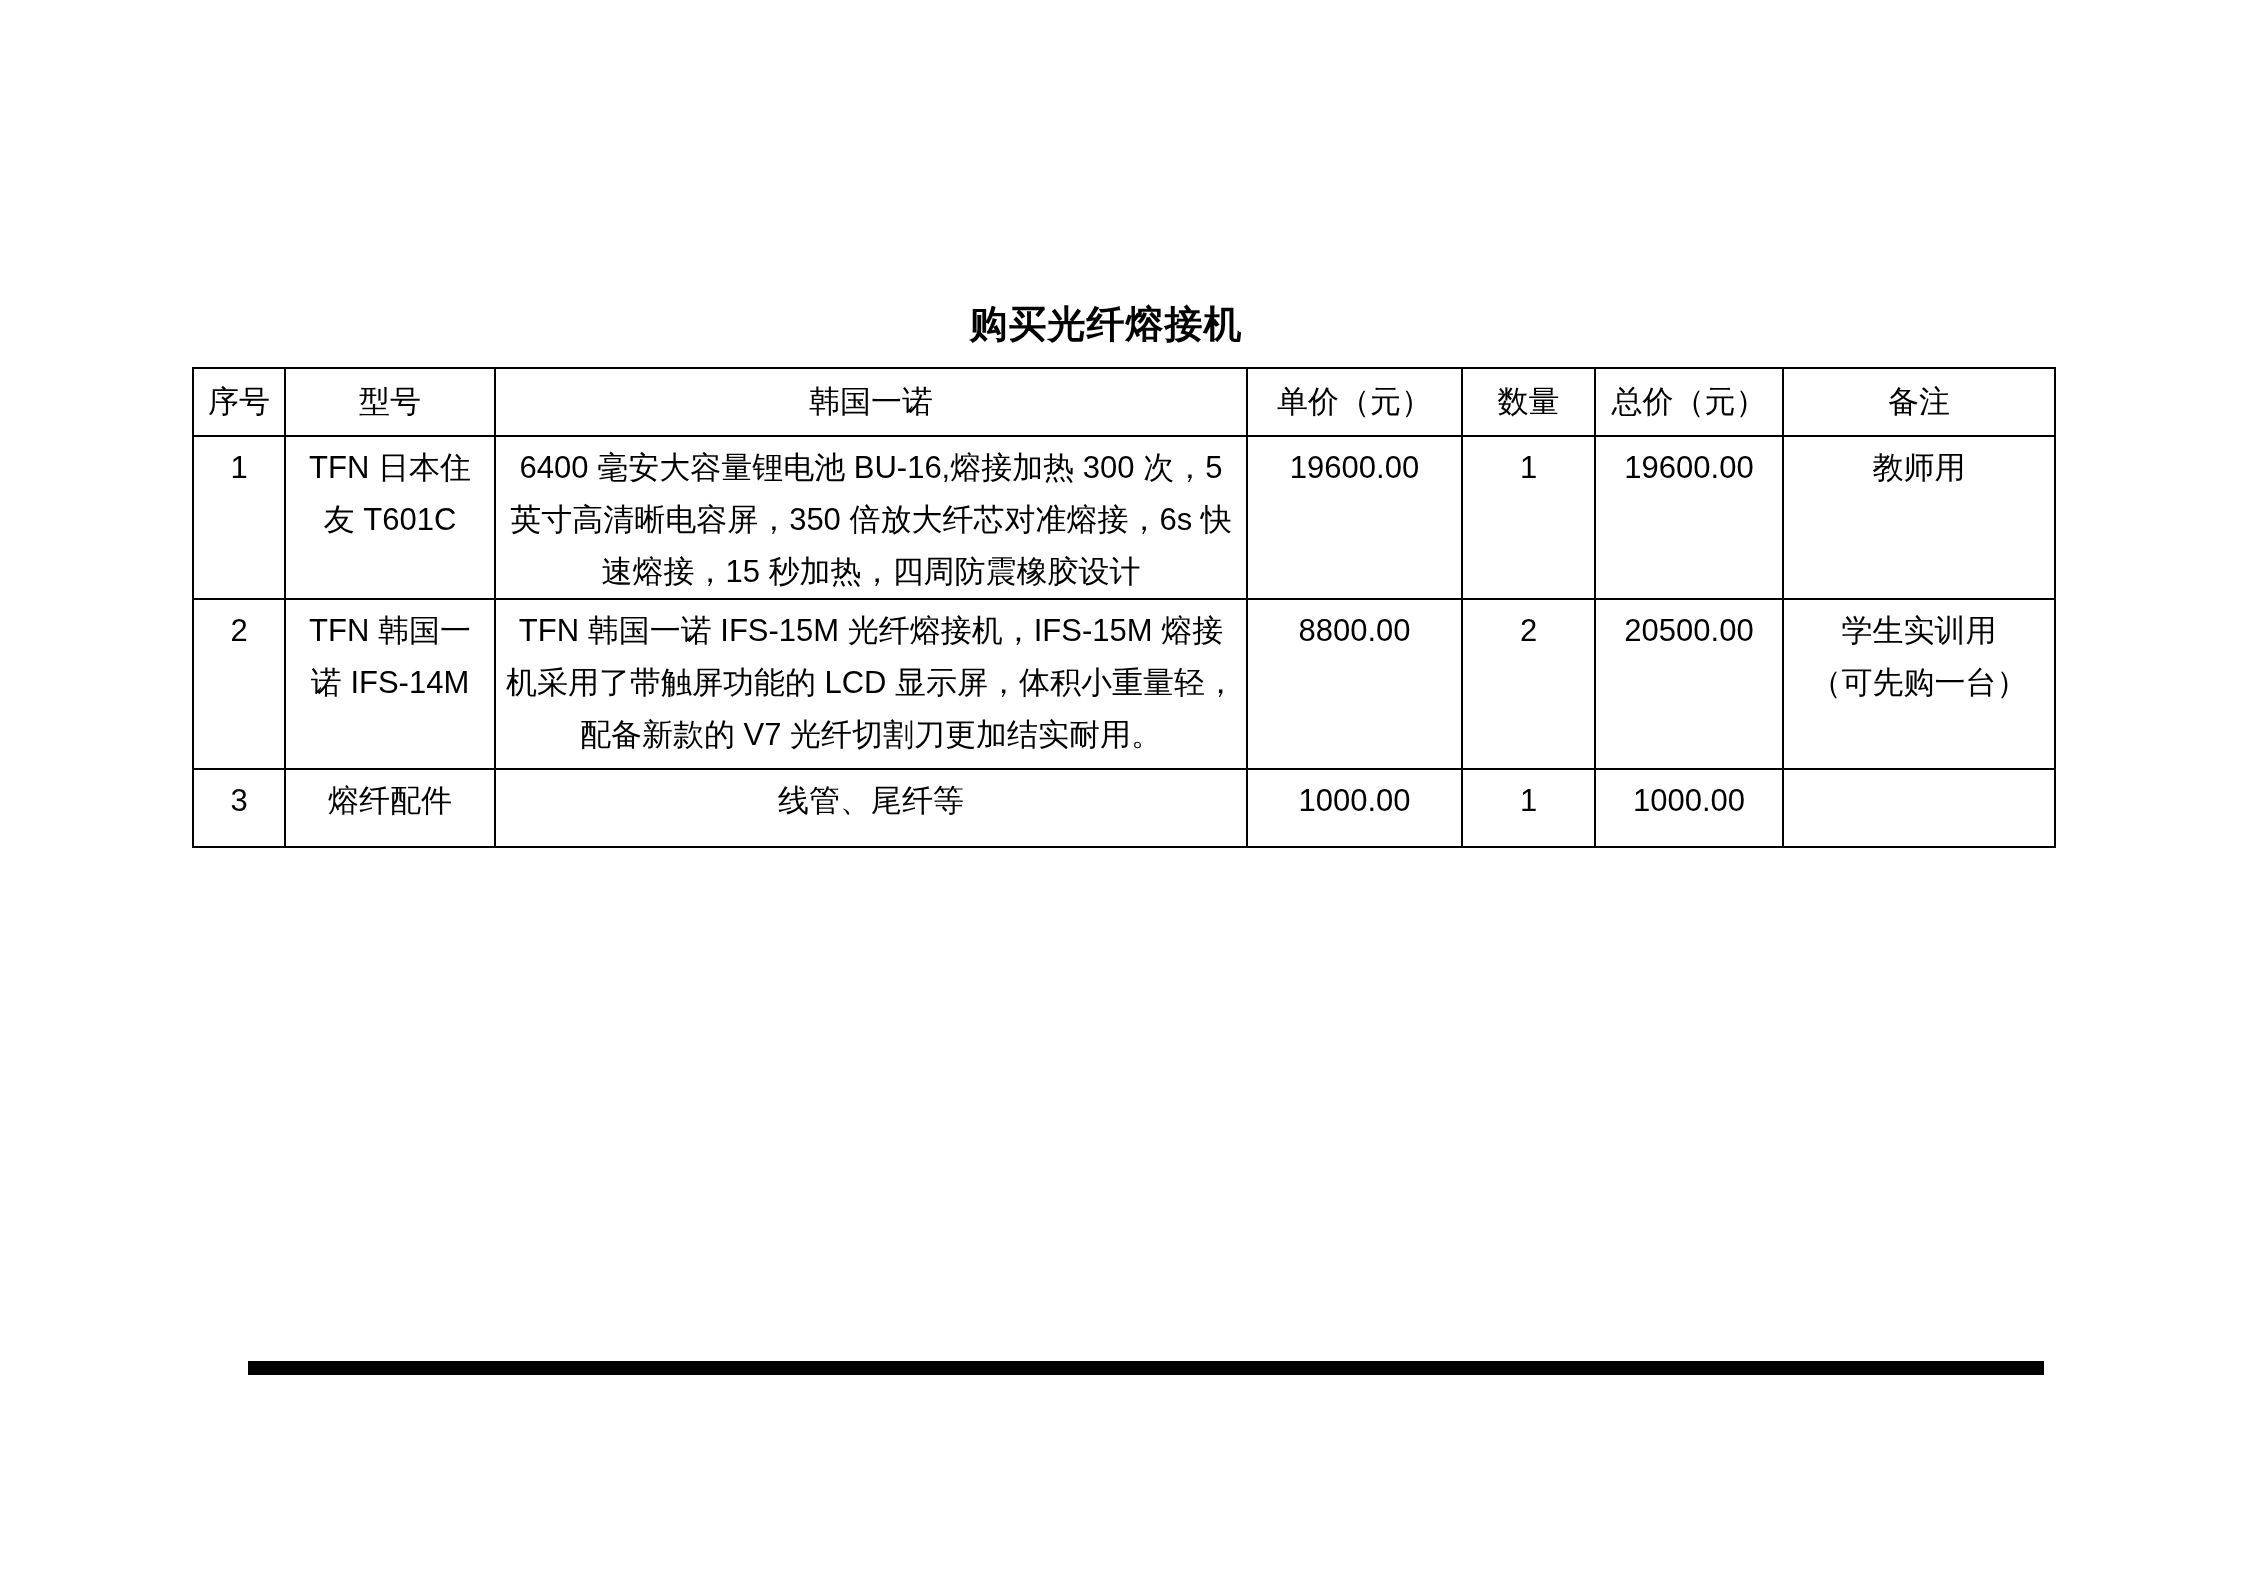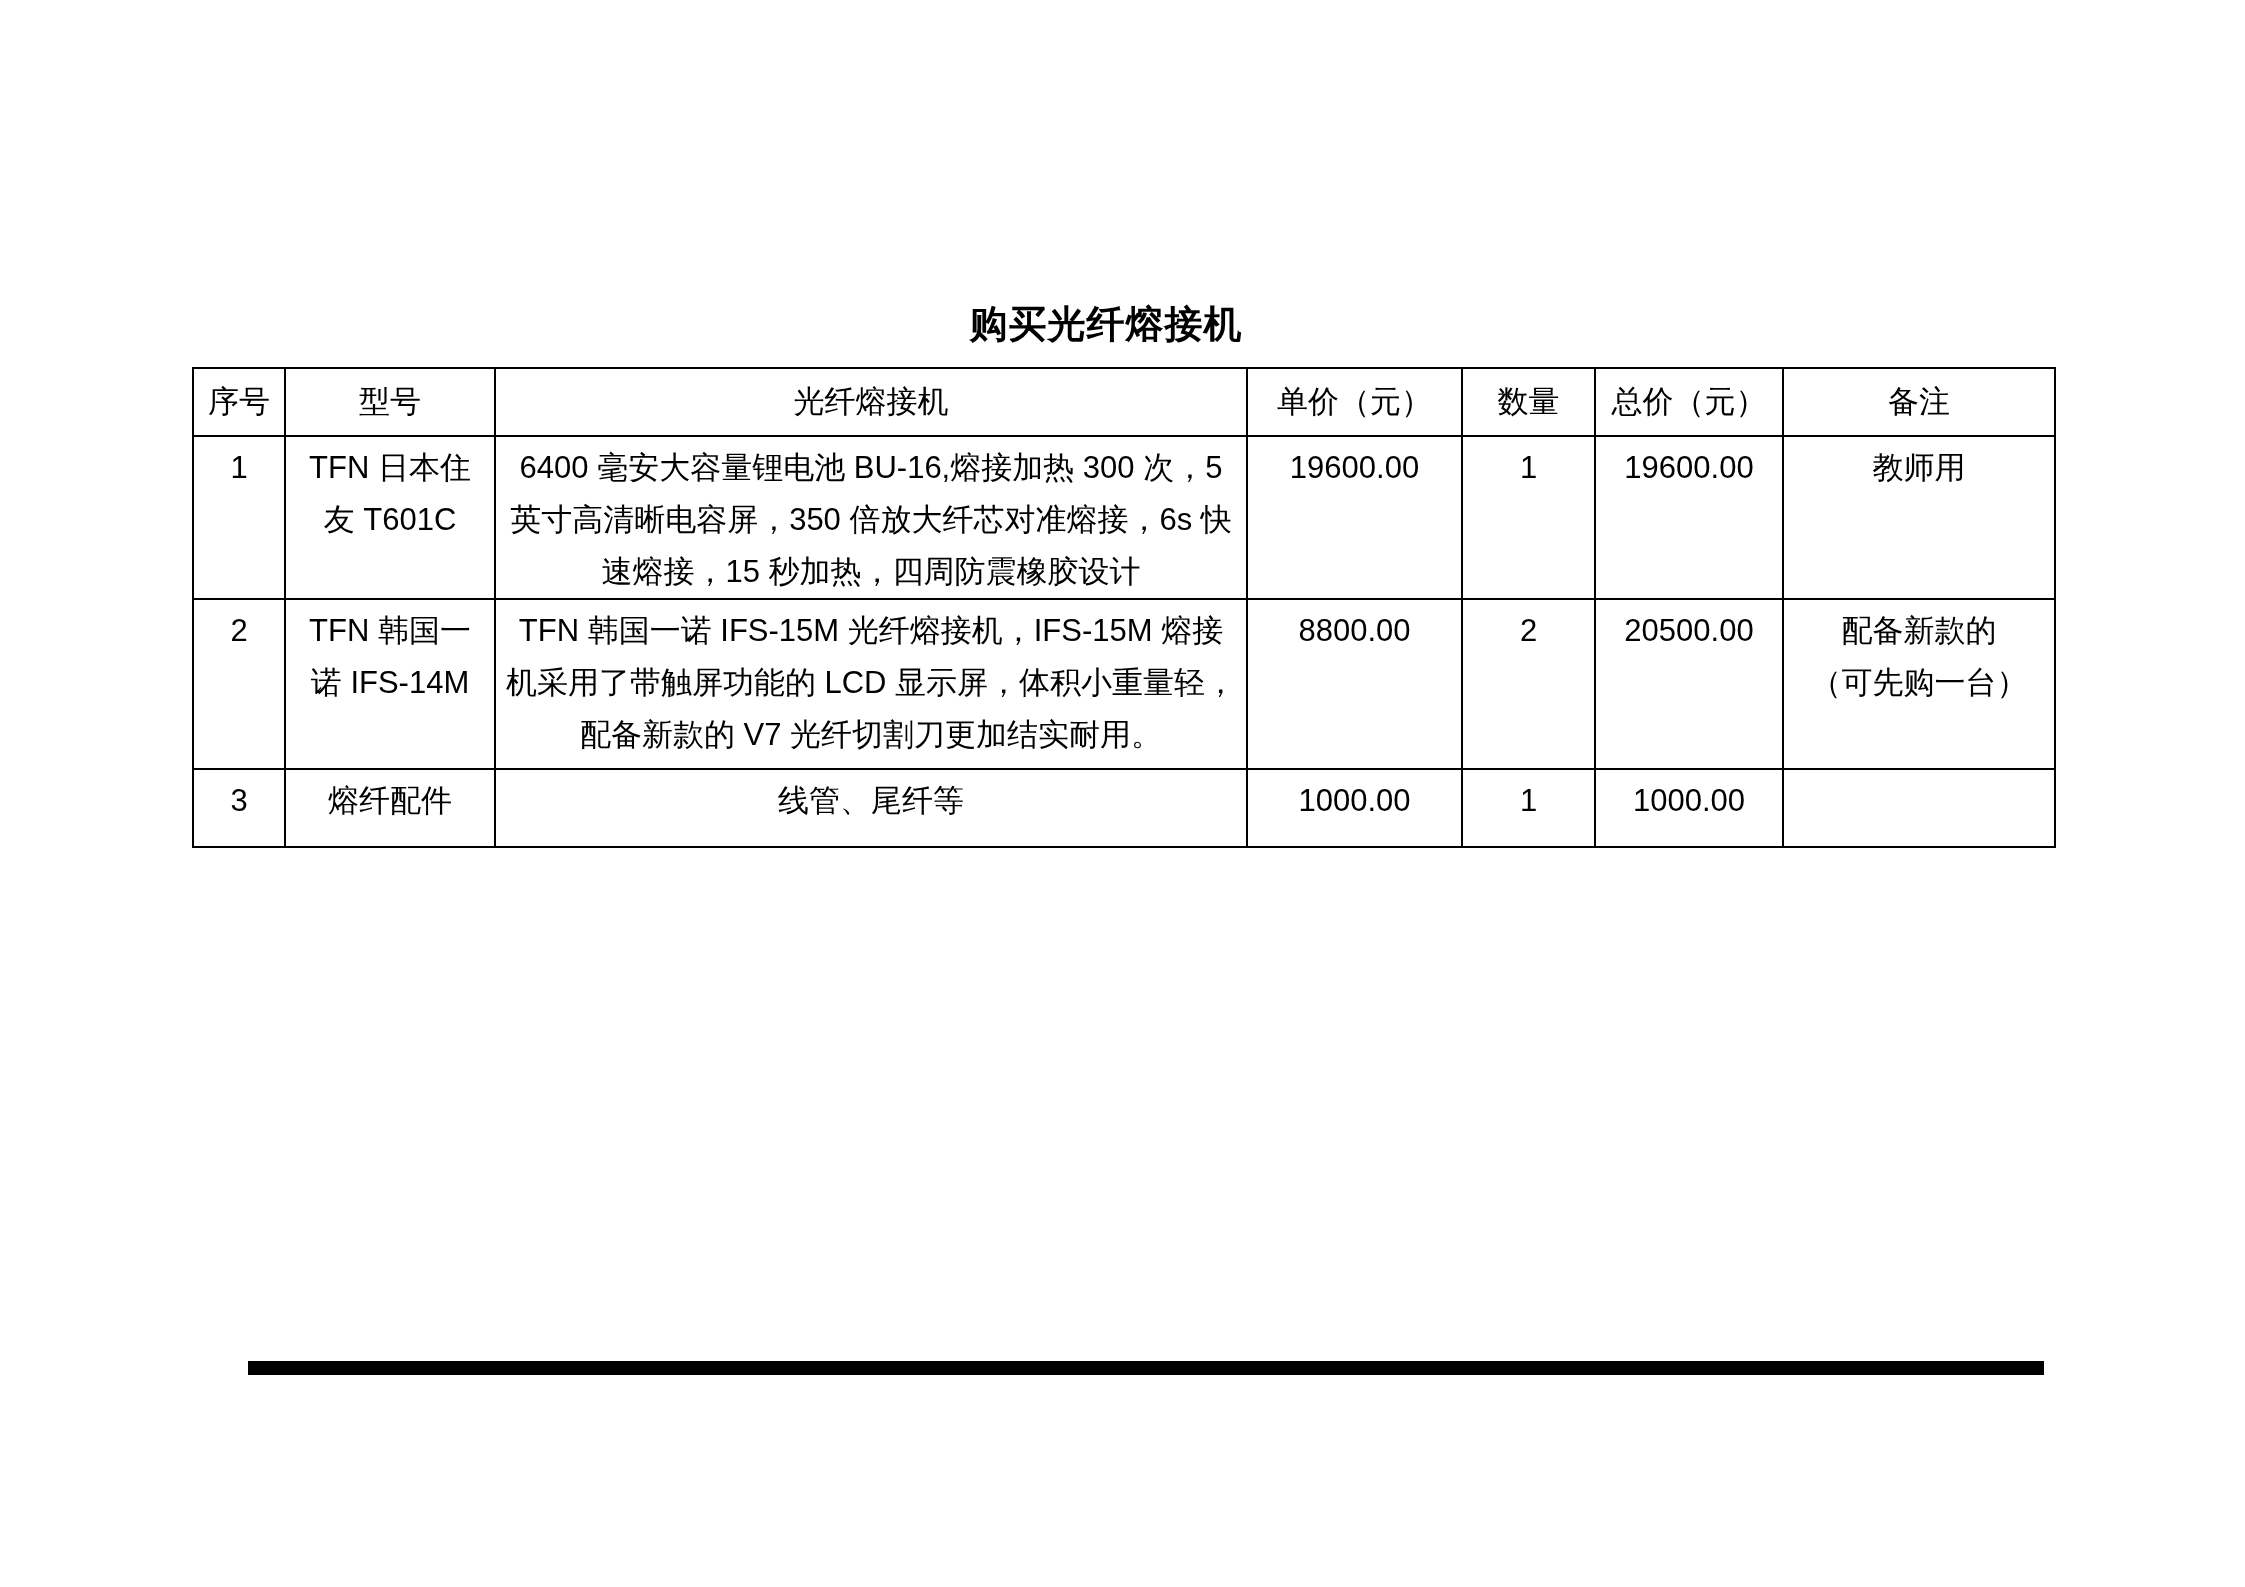--- a/index.html
+++ b/index.html
@@ -76,21 +76,21 @@
       <col style="width:215px">
       <col style="width:133px">
       <col style="width:188px">
       <col style="width:272px">
     </colgroup>
 
     <tbody>
         <tr class="hdr-row">
       <td>序号</td>
       <td>型号</td>
-      <td>光纤熔接机</td>
+      <td>韩国一诺</td>
       <td>单价（元）</td>
       <td>数量</td>
       <td>总价（元）</td>
       <td>备注</td>
     </tr>
 
     <tr class="row-1">
       <td>1</td>
       <td>TFN 日本住
 友 T601C</td>
@@ -106,21 +106,21 @@
     <tr class="row-2">
       <td>2</td>
       <td>TFN 韩国一
 诺 IFS-14M</td>
       <td>TFN 韩国一诺 IFS-15M 光纤熔接机，IFS-15M 熔接
 机采用了带触屏功能的 LCD 显示屏，体积小重量轻，
 配备新款的 V7 光纤切割刀更加结实耐用。</td>
       <td>8800.00</td>
       <td>2</td>
       <td>20500.00</td>
-      <td>配备新款的
+      <td>学生实训用
 （可先购一台）</td>
     </tr>
 
     <tr class="row-3">
       <td>3</td>
       <td>熔纤配件</td>
       <td>线管、尾纤等</td>
       <td>1000.00</td>
       <td>1</td>
       <td>1000.00</td>

